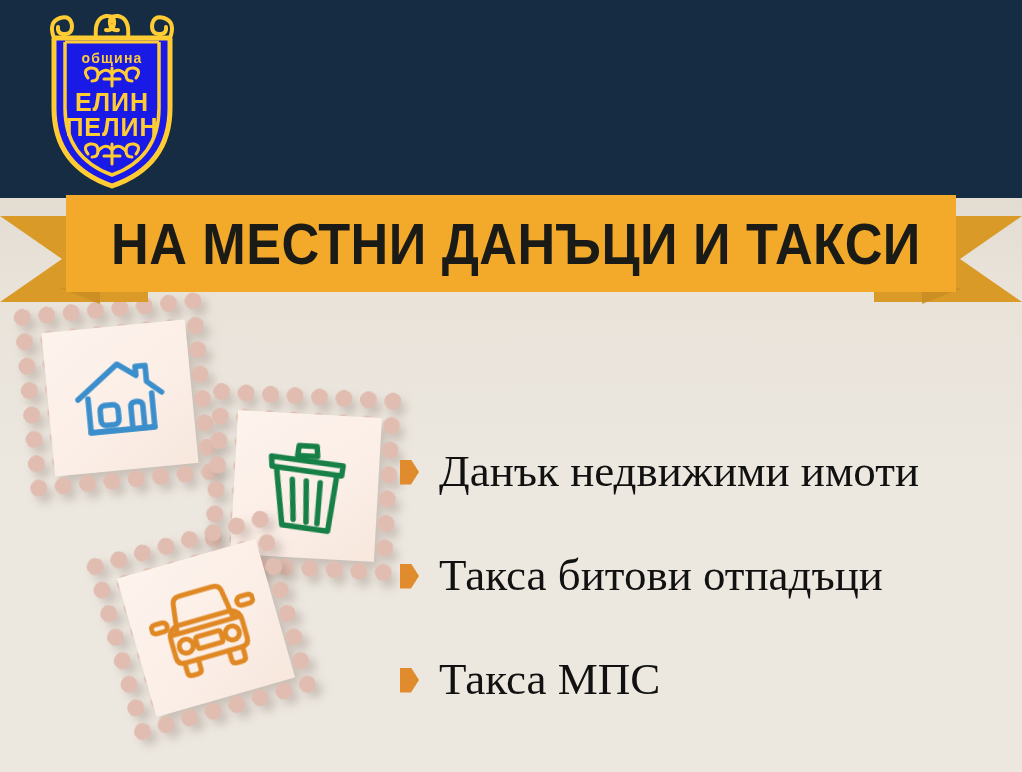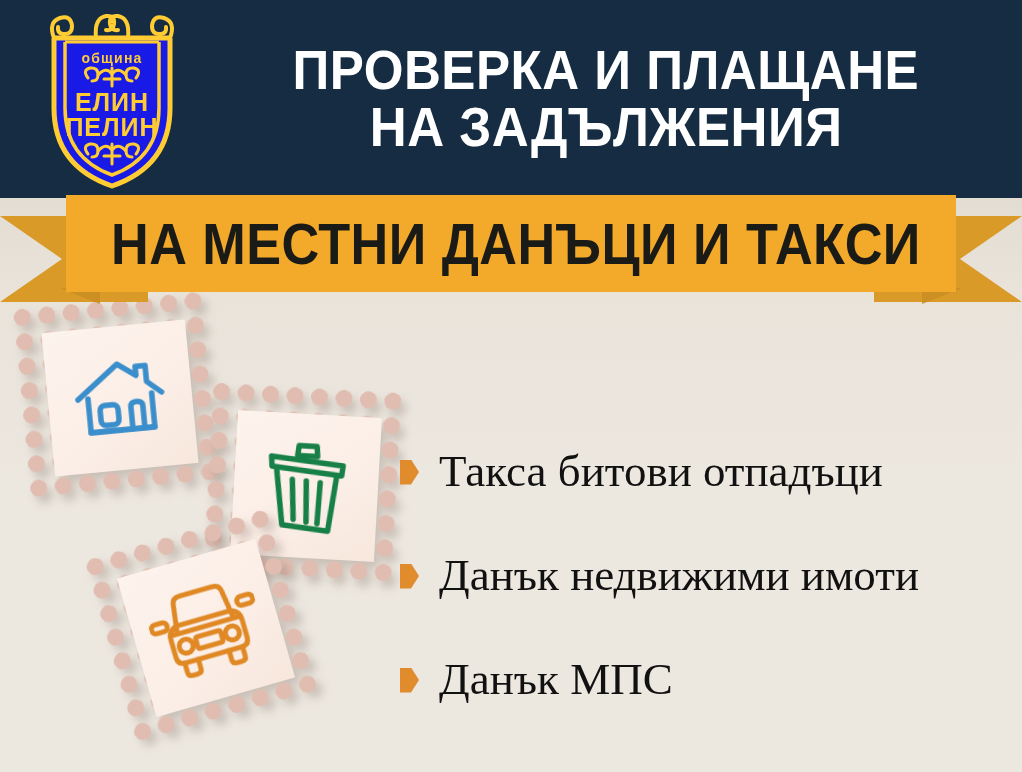--- a/index.html
+++ b/index.html
@@ -255,24 +255,20 @@
       <g stroke="#ffcc33" stroke-width="3" fill="none" stroke-linecap="round">
         <path d="M50 146 Q44 138 52 136 Q60 135 60 143 Q60 149 54 149"></path>
         <path d="M98 146 Q104 138 96 136 Q88 135 88 143 Q88 149 94 149"></path>
         <path d="M60 143 Q68 134 74 142 Q80 134 88 143"></path>
         <path d="M74 136 L74 156"></path>
         <path d="M66 148 L82 148"></path>
       </g>
     </svg>
   </div>
 
-  <div class="title-block">
-    <div class="title-line">ПРОВЕРКА И ПЛАЩАНЕ</div>
-    <div class="title-line">НА ЗАДЪЛЖЕНИЯ</div>
-  </div>
 
   <div class="ribbon">
     <div class="ribbon-tail left"></div>
     <div class="ribbon-tail right"></div>
     <div class="ribbon-shadow-l"></div>
     <div class="ribbon-shadow-r"></div>
     <div class="ribbon-main">
       <span class="ribbon-text">НА МЕСТНИ ДАНЪЦИ И ТАКСИ</span>
     </div>
   </div>
@@ -329,28 +325,28 @@
         </svg>
       </div>
     </div>
 
   </div>
 
   <div class="bullet-list">
 
     <div class="bullet-item">
       <span class="bullet-marker"></span>
-      <span class="bullet-label">Такса битови отпадъци</span>
+      <span class="bullet-label">Данък недвижими имоти</span>
     </div>
 
     <div class="bullet-item">
       <span class="bullet-marker"></span>
-      <span class="bullet-label">Данък недвижими имоти</span>
+      <span class="bullet-label">Такса битови отпадъци</span>
     </div>
 
     <div class="bullet-item">
       <span class="bullet-marker"></span>
-      <span class="bullet-label">Данък МПС</span>
+      <span class="bullet-label">Такса МПС</span>
     </div>
 
   </div>
 
 </div>
 
 </body></html>

